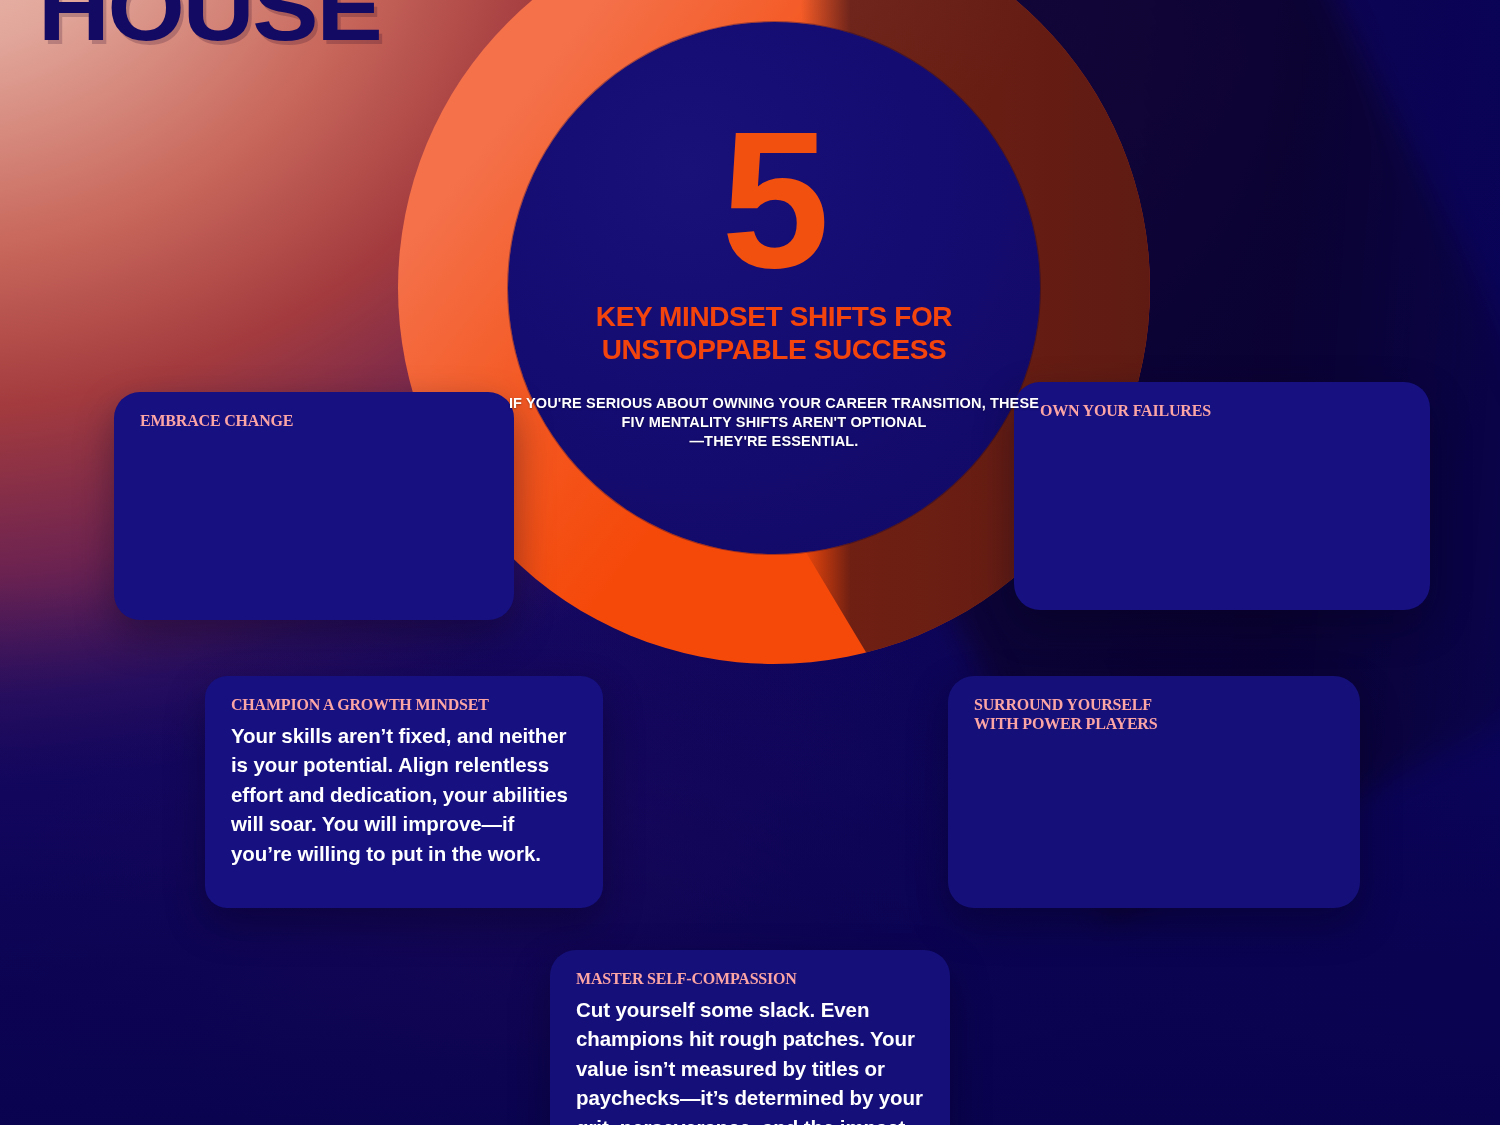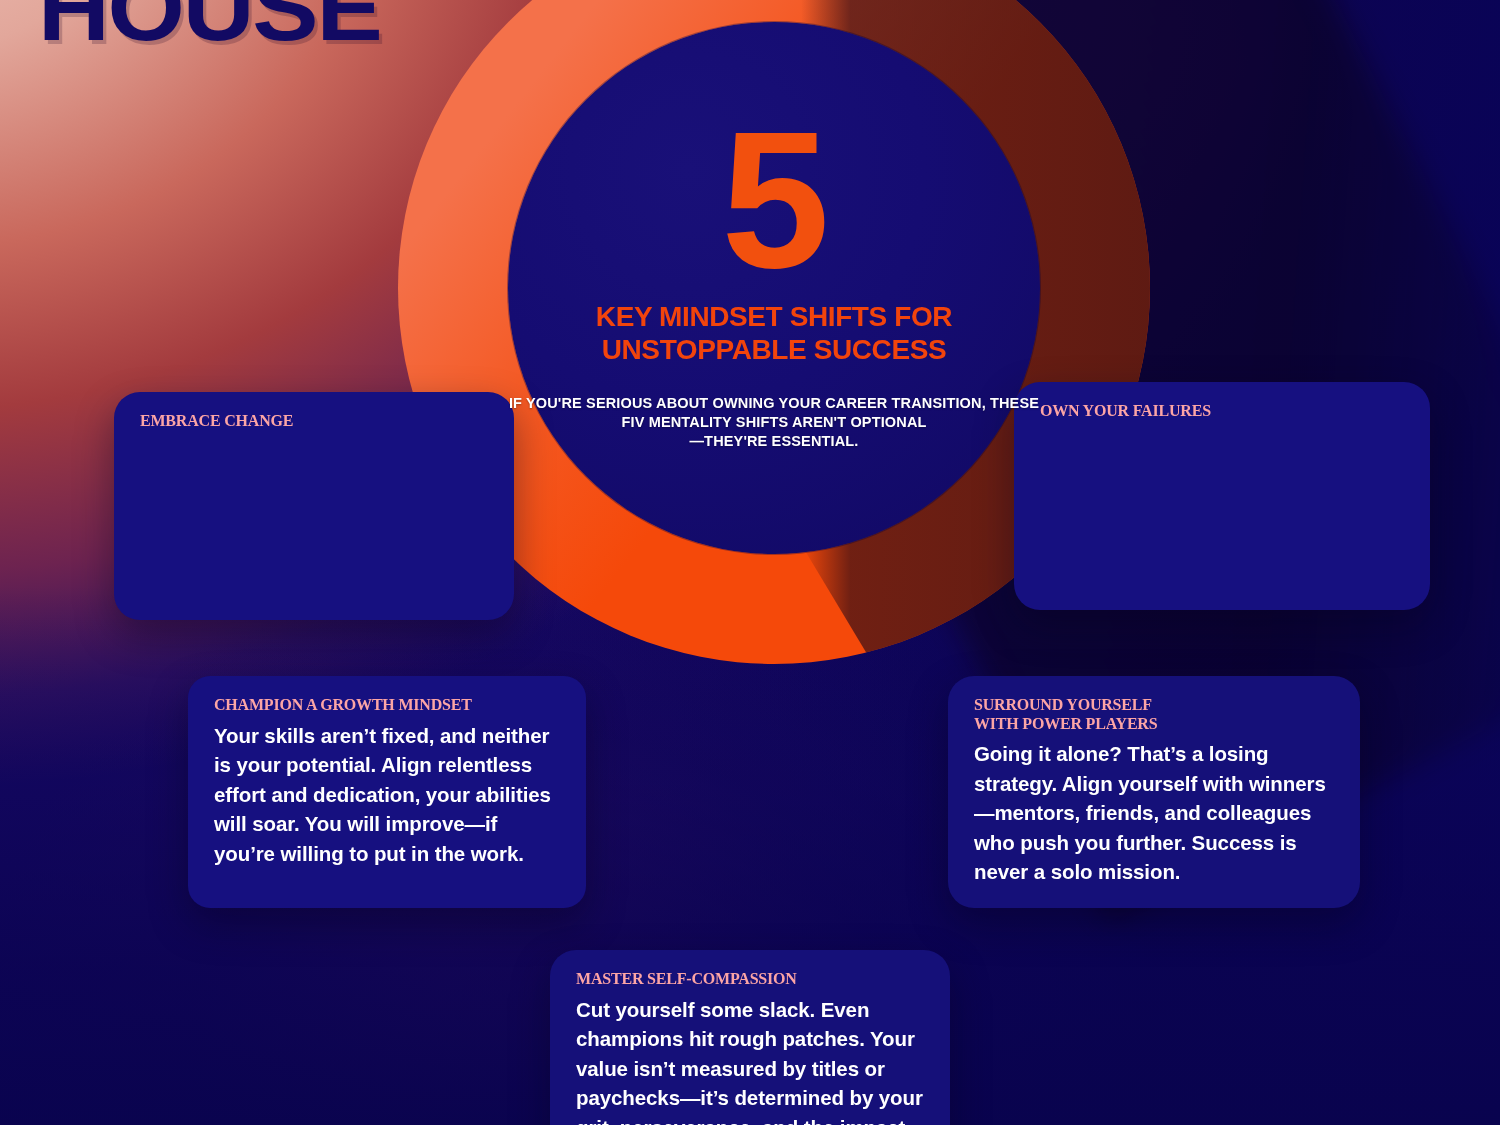--- a/index.html
+++ b/index.html
@@ -174,21 +174,21 @@
   .card-body {
     color: #ffffff;
     font-size: 20.5px;
     font-weight: 600;
     line-height: 1.44;
     letter-spacing: -0.1px;
   }
 
   #card-embrace   { left: 114px;  top: 392px;  width: 400px;  height: 228px; }
   #card-failures  { left: 1014px; top: 382px;  width: 416px;  height: 228px; }
-  #card-growth    { left: 188px;  top: 676px;  width: 398px;  height: 232px; }
+  #card-growth    { left: 205px;  top: 676px;  width: 398px;  height: 232px; }
   #card-surround  { left: 948px;  top: 676px;  width: 412px;  height: 232px; }
   #card-compassion{ left: 550px;  top: 950px;  width: 400px;  height: 215px; }
 
   #card-growth   { border-radius: 22px; }
   #card-surround { background: #151079; }
   #card-compassion { background: #151079; }
 </style>
 </head>
 <body>
 
@@ -223,21 +223,20 @@
     <div class="card-title">OWN YOUR FAILURES</div>
   </div>
 
   <div class="card" id="card-growth">
     <div class="card-title">CHAMPION A GROWTH MINDSET</div>
     <div class="card-body">Your skills aren’t fixed, and neither is your potential. Align relentless effort and dedication, your abilities will soar. You will improve—if you’re willing to put in the work.</div>
   </div>
 
   <div class="card" id="card-surround">
     <div class="card-title">SURROUND YOURSELF<br>WITH POWER PLAYERS</div>
-    <div class="card-body">Going it alone? That’s a losing strategy. Align yourself with winners—mentors, friends, and colleagues who push you further. Success is never a solo mission.</div>
   </div>
 
   <div class="card" id="card-compassion">
     <div class="card-title">MASTER SELF-COMPASSION</div>
     <div class="card-body">Cut yourself some slack. Even champions hit rough patches. Your value isn’t measured by titles or paychecks—it’s determined by your grit, perseverance, and the impact you create.</div>
   </div>
 
 </div>
 
 </body></html>

